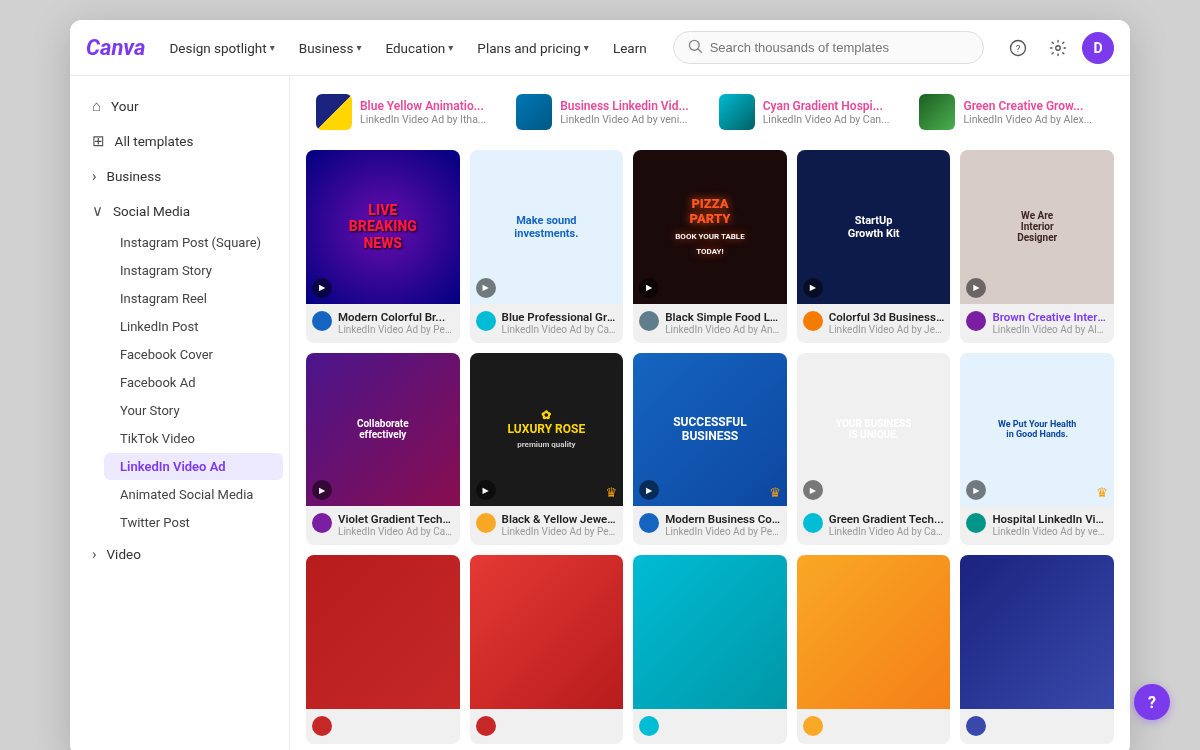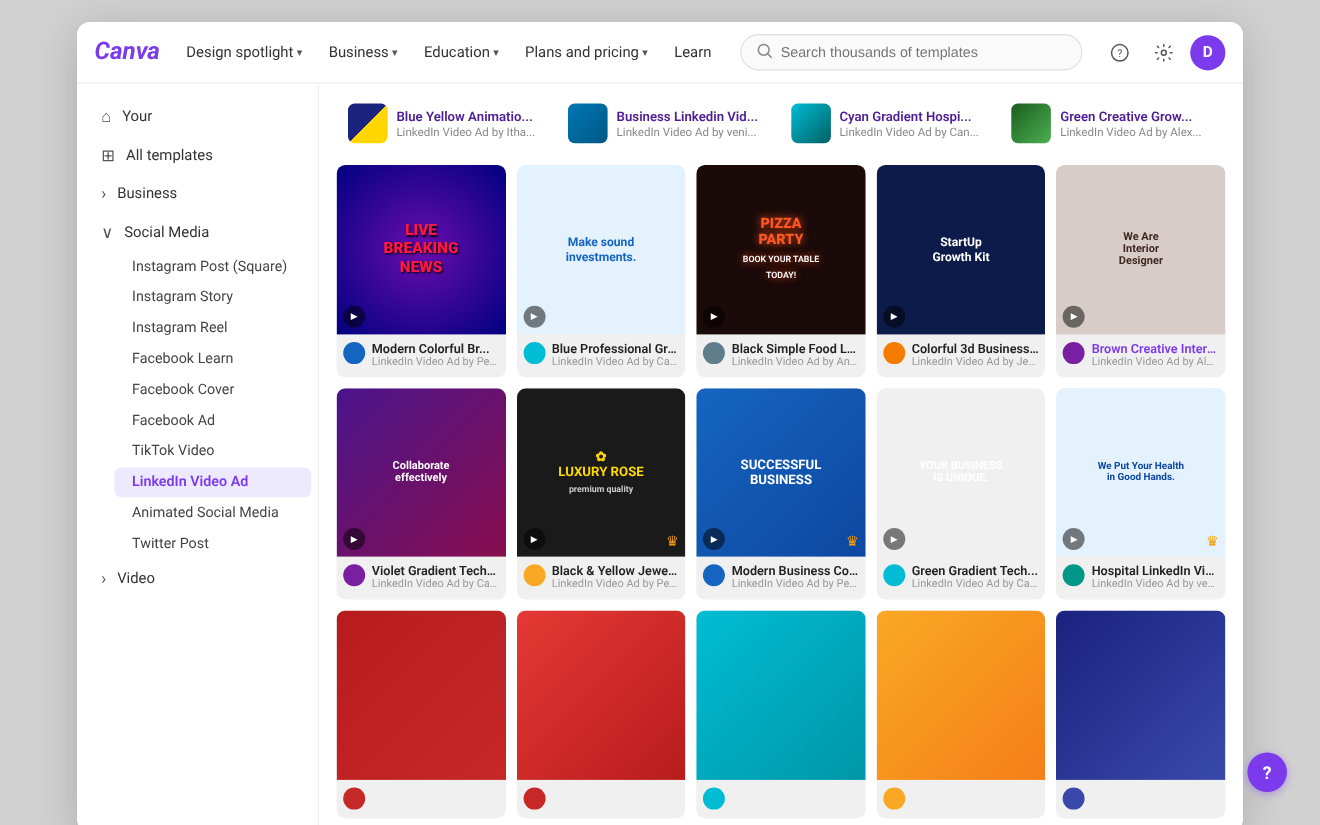--- a/index.html
+++ b/index.html
@@ -166,21 +166,21 @@
     .top-strip-thumb {
       width: 36px; height: 36px;
       border-radius: 6px;
       overflow: hidden;
       flex-shrink: 0;
     }
     .top-strip-info { flex: 1; overflow: hidden; }
     .top-strip-title {
       font-size: 12px;
       font-weight: 600;
-      color: #4c1d95;
+      color: #ec4899;
       white-space: nowrap;
       overflow: hidden;
       text-overflow: ellipsis;
     }
     .top-strip-sub {
       font-size: 10.5px;
       color: #888;
       white-space: nowrap;
       overflow: hidden;
       text-overflow: ellipsis;
@@ -403,23 +403,24 @@
       </div>
       <div class="sidebar-item">
         <span class="sidebar-icon">∨</span>
         <span>Social Media</span>
       </div>
 
       <div class="sidebar-sub">
         <div class="sidebar-sub-item">Instagram Post (Square)</div>
         <div class="sidebar-sub-item">Instagram Story</div>
         <div class="sidebar-sub-item">Instagram Reel</div>
-        <div class="sidebar-sub-item">Facebook Learn</div>
+        <div class="sidebar-sub-item">LinkedIn Post</div>
         <div class="sidebar-sub-item">Facebook Cover</div>
         <div class="sidebar-sub-item">Facebook Ad</div>
+        <div class="sidebar-sub-item">Your Story</div>
         <div class="sidebar-sub-item">TikTok Video</div>
         <div class="sidebar-sub-item active">LinkedIn Video Ad</div>
         <div class="sidebar-sub-item">Animated Social Media</div>
         <div class="sidebar-sub-item">Twitter Post</div>
       </div>
       <div class="sidebar-item">
         <span class="sidebar-icon">›</span>
         <span>Video</span>
       </div>
     </aside>

